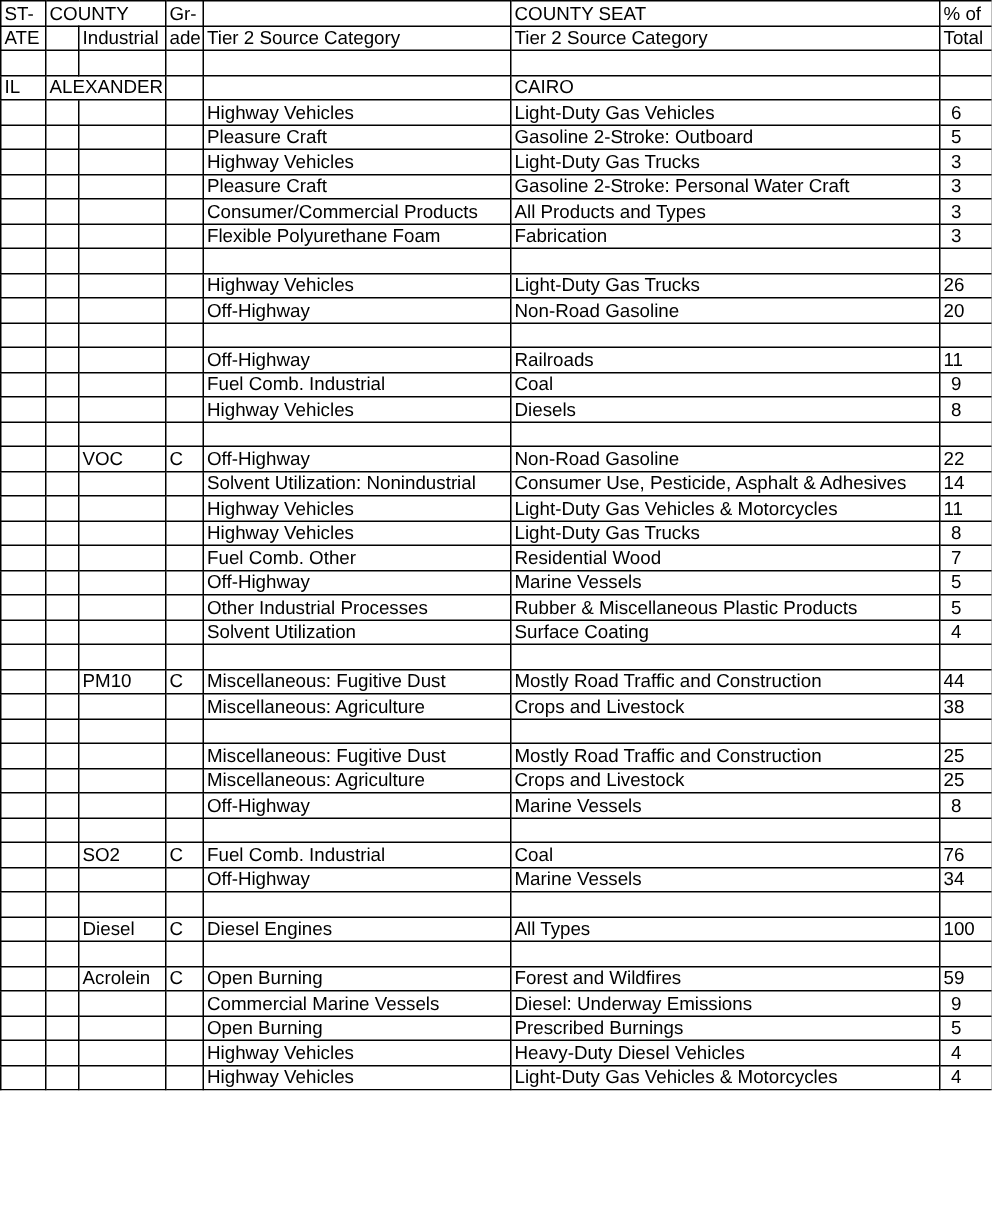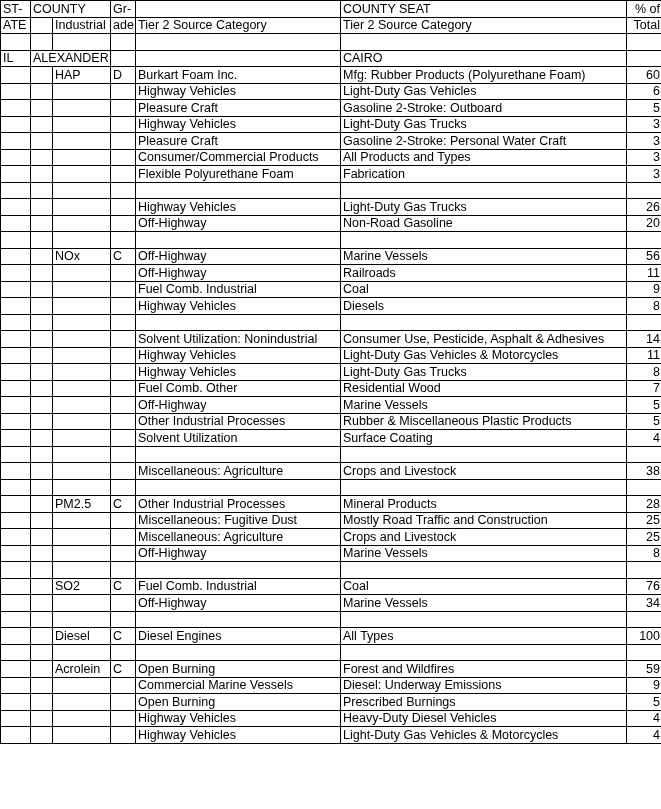--- a/index.html
+++ b/index.html
@@ -19,21 +19,21 @@
   td {
     border: 1px solid #000000;
     padding: 0 2px;
     white-space: nowrap;
     overflow: hidden;
     vertical-align: middle;
     line-height: 1;
   }
   td.num {
     text-align: right;
-    padding-right: 1px;
+    padding-right: 20px;
   }
 </style>
 </head>
 <body>
 
 <table>
   <colgroup>
     <col style="width:30px">
     <col style="width:22px">
     <col style="width:58px">
@@ -70,29 +70,20 @@
       <td></td>
     </tr>
     <tr>
       <td>IL</td>
       <td colspan="2">ALEXANDER</td>
       <td></td>
       <td></td>
       <td>CAIRO</td>
       <td></td>
     </tr>
-  <tr>
-        <td></td>
-        <td></td>
-        <td>HAP</td>
-        <td>D</td>
-        <td>Burkart Foam Inc.</td>
-        <td>Mfg: Rubber Products (Polyurethane Foam)</td>
-        <td class="num">60</td>
-      </tr>
       <tr>
         <td></td>
         <td></td>
         <td></td>
         <td></td>
         <td>Highway Vehicles</td>
         <td>Light-Duty Gas Vehicles</td>
         <td class="num">6</td>
       </tr>
       <tr>
@@ -172,29 +163,20 @@
         <td></td>
         <td></td>
         <td></td>
         <td></td>
         <td></td>
         <td></td>
       </tr>
       <tr>
         <td></td>
         <td></td>
-        <td>NOx</td>
-        <td>C</td>
-        <td>Off-Highway</td>
-        <td>Marine Vessels</td>
-        <td class="num">56</td>
-      </tr>
-      <tr>
-        <td></td>
-        <td></td>
         <td></td>
         <td></td>
         <td>Off-Highway</td>
         <td>Railroads</td>
         <td class="num">11</td>
       </tr>
       <tr>
         <td></td>
         <td></td>
         <td></td>
@@ -217,20 +199,29 @@
         <td></td>
         <td></td>
         <td></td>
         <td></td>
         <td></td>
         <td></td>
       </tr>
       <tr>
         <td></td>
         <td></td>
+        <td>VOC</td>
+        <td>C</td>
+        <td>Off-Highway</td>
+        <td>Non-Road Gasoline</td>
+        <td class="num">22</td>
+      </tr>
+      <tr>
+        <td></td>
+        <td></td>
         <td></td>
         <td></td>
         <td>Solvent Utilization: Nonindustrial</td>
         <td>Consumer Use, Pesticide, Asphalt &amp; Adhesives</td>
         <td class="num">14</td>
       </tr>
       <tr>
         <td></td>
         <td></td>
         <td></td>
@@ -289,43 +280,43 @@
         <td></td>
         <td></td>
         <td></td>
         <td></td>
         <td></td>
         <td></td>
       </tr>
       <tr>
         <td></td>
         <td></td>
+        <td>PM10</td>
+        <td>C</td>
+        <td>Miscellaneous: Fugitive Dust</td>
+        <td>Mostly Road Traffic and Construction</td>
+        <td class="num">44</td>
+      </tr>
+      <tr>
+        <td></td>
+        <td></td>
         <td></td>
         <td></td>
         <td>Miscellaneous: Agriculture</td>
         <td>Crops and Livestock</td>
         <td class="num">38</td>
       </tr>
       <tr>
         <td></td>
         <td></td>
         <td></td>
         <td></td>
         <td></td>
         <td></td>
         <td></td>
-      </tr>
-      <tr>
-        <td></td>
-        <td></td>
-        <td>PM2.5</td>
-        <td>C</td>
-        <td>Other Industrial Processes</td>
-        <td>Mineral Products</td>
-        <td class="num">28</td>
       </tr>
       <tr>
         <td></td>
         <td></td>
         <td></td>
         <td></td>
         <td>Miscellaneous: Fugitive Dust</td>
         <td>Mostly Road Traffic and Construction</td>
         <td class="num">25</td>
       </tr>

